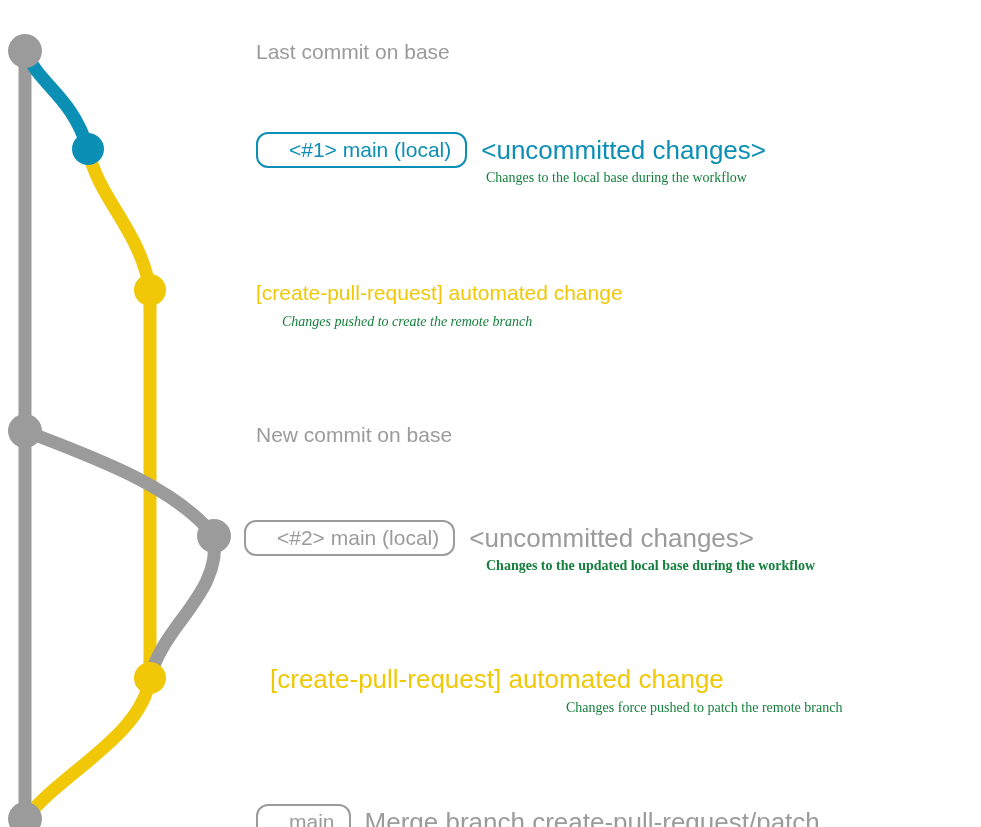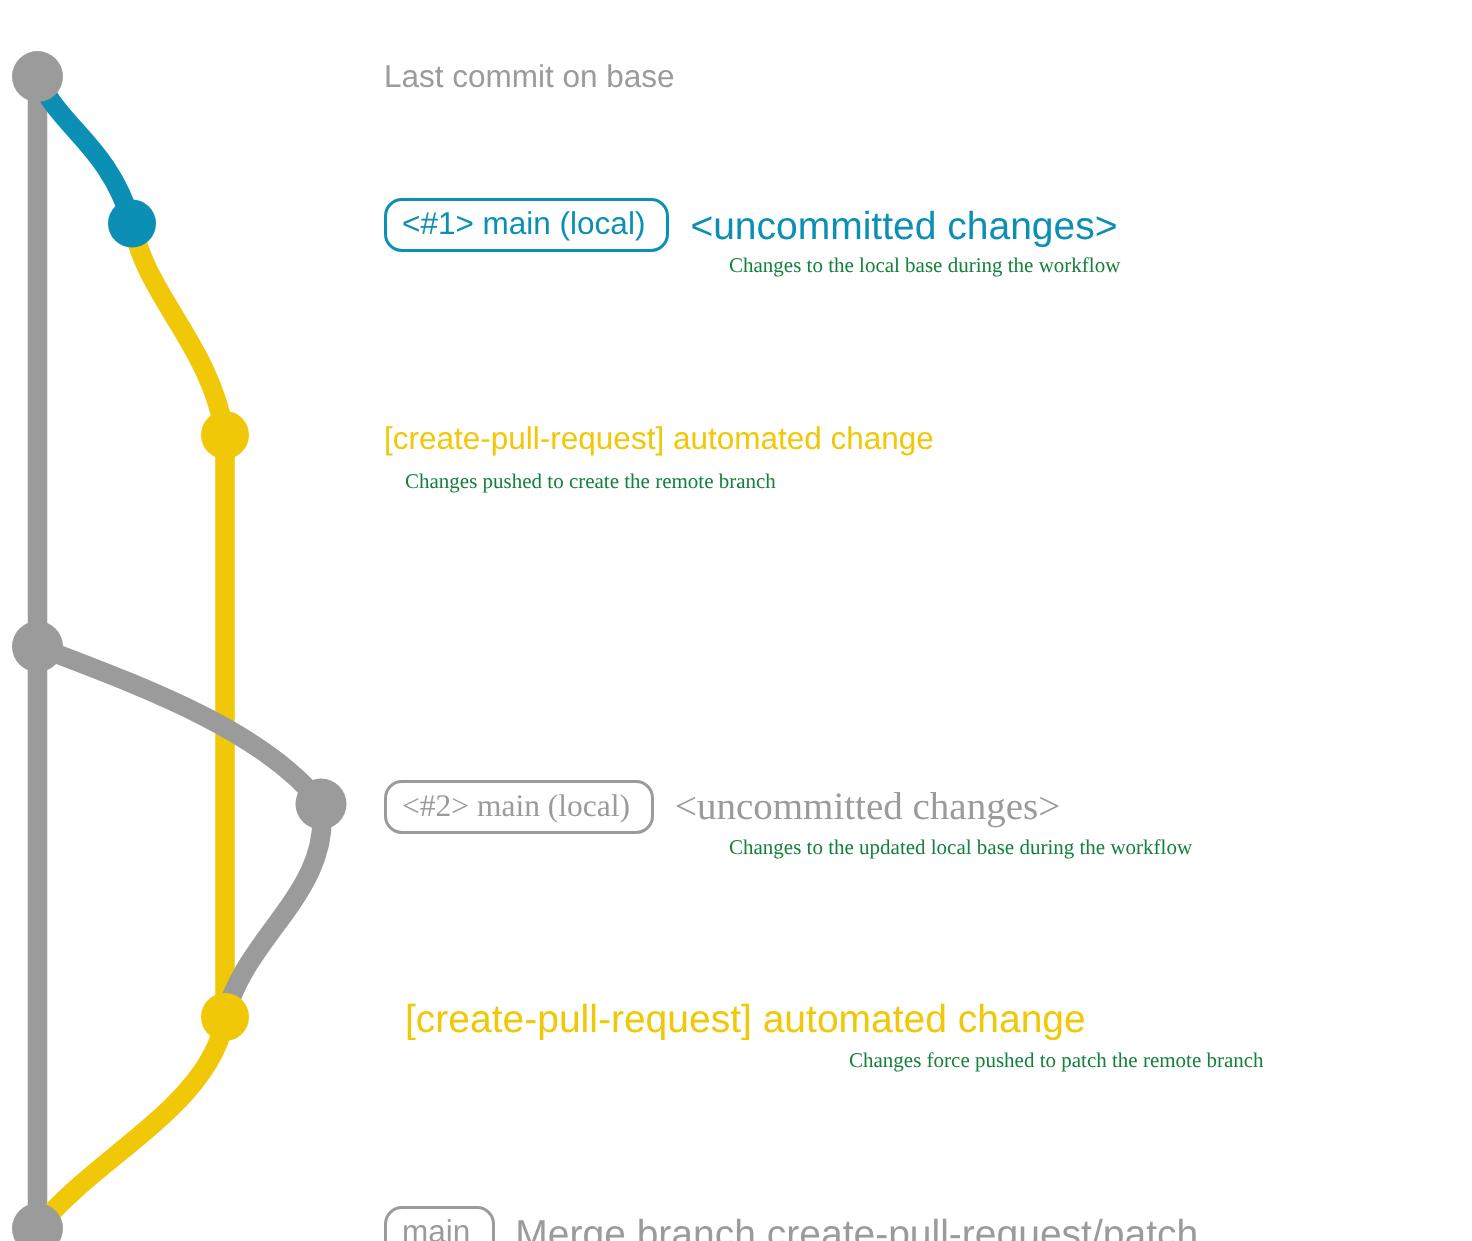--- a/index.html
+++ b/index.html
@@ -33,21 +33,21 @@
     display: flex;
     align-items: center;
     white-space: nowrap;
   }
   .pill {
     display: inline-flex;
     align-items: center;
     justify-content: center;
     border: 2px solid currentColor;
     border-radius: 12px;
-    padding: 5px 14px 6px 10px;
+    padding: 5px 14px 6px 31px;
     font-size: 21px;
     line-height: 1;
     box-sizing: border-box;
   }
   .subject {
     font-size: 26px;
     line-height: 1;
     margin-left: 14px;
   }
   .plain-subject {
@@ -102,28 +102,31 @@
 
   <div class="row" style="left:256px; top:109px; height:34px;">
     <span class="pill c-teal">&lt;#1&gt; main (local)</span>
     <span class="subject c-teal">&lt;uncommitted changes&gt;</span>
   </div>
   <div class="desc" style="left:486px; top:146px;">Changes to the local base during the workflow</div>
 
   <div class="row" style="left:256px; top:255px; height:26px;">
     <span class="plain-subject c-yellow">[create-pull-request] automated change</span>
   </div>
-  <div class="desc" style="left:270px; top:290px;">Changes pushed to create the remote branch</div>
+  <div class="desc" style="left:282px; top:290px;font-style:italic;">Changes pushed to create the remote branch</div>
 
+  <div class="row" style="left:256px; top:396px; height:28px;">
+    <span class="plain-subject c-gray">New commit on base</span>
+  </div>
 
-  <div class="row" style="left:256px; top:497px; height:34px;font-family:Liberation Serif, serif;">
+  <div class="row" style="left:244px; top:497px; height:34px;">
     <span class="pill c-gray">&lt;#2&gt; main (local)</span>
     <span class="subject c-gray">&lt;uncommitted changes&gt;</span>
   </div>
-  <div class="desc" style="left:486px; top:534px;">Changes to the updated local base during the workflow</div>
+  <div class="desc" style="left:486px; top:534px;font-weight:bold;">Changes to the updated local base during the workflow</div>
 
   <div class="row" style="left:256px; top:638px; height:34px;">
     <span class="subject c-yellow">[create-pull-request] automated change</span>
   </div>
   <div class="desc" style="left:566px; top:676px;">Changes force pushed to patch the remote branch</div>
 
   <div class="row" style="left:256px; top:781px; height:34px;justify-content:center;">
     <span class="pill c-gray">main</span>
     <span class="subject c-gray">Merge branch create-pull-request/patch</span>
   </div>

